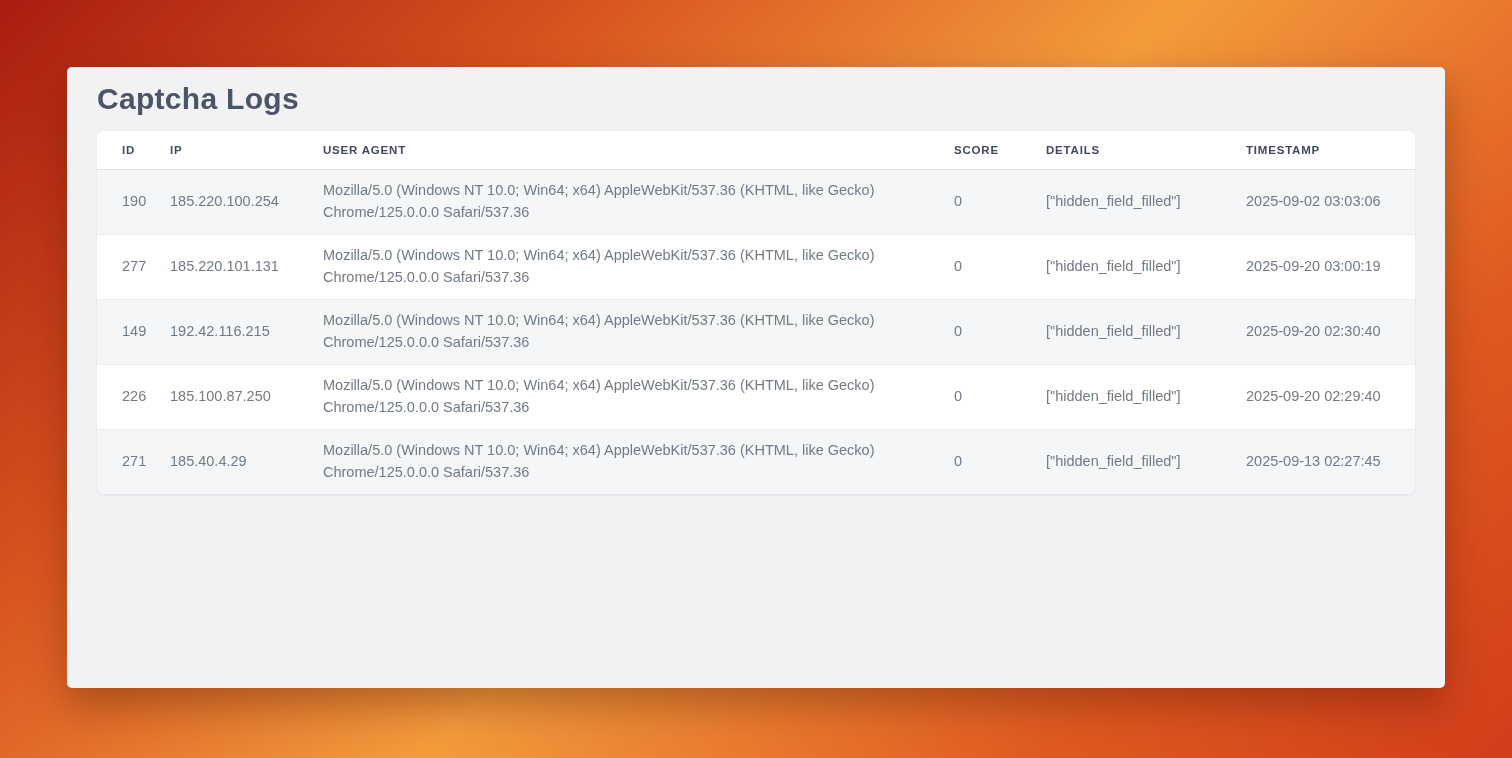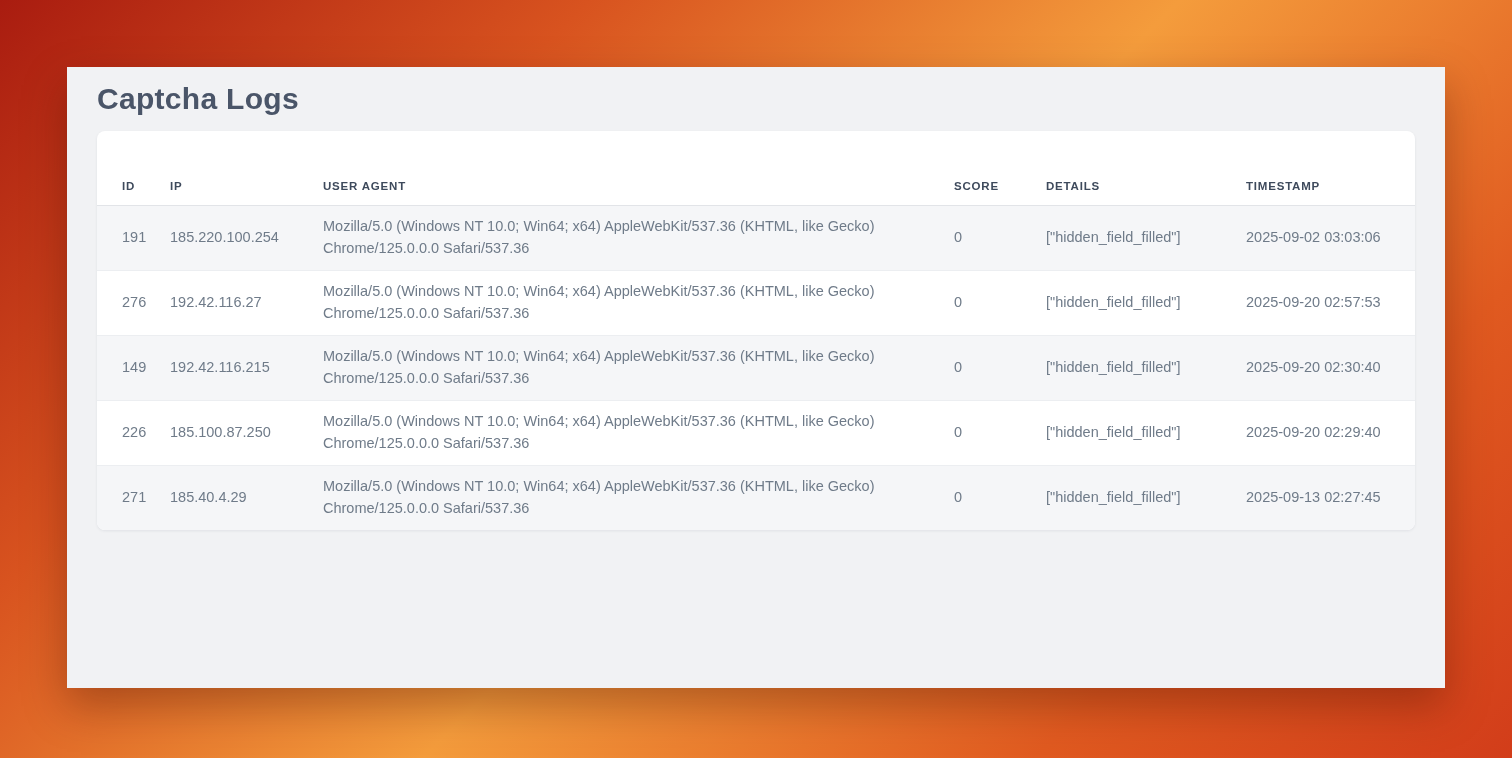--- a/index.html
+++ b/index.html
@@ -6,21 +6,21 @@
   html, body { margin: 0; padding: 0; }
   body {
     width: 1512px; height: 758px; overflow: hidden;
     font-family: "Liberation Sans", sans-serif;
     background: linear-gradient(135deg, #a91c10 0%, #d8531f 26%, #f49c3c 52%, #e05a20 79%, #d23d1a 100%);
   }
   .card {
     position: absolute; left: 67px; top: 67px;
     width: 1378px; height: 621px;
     background: #f1f2f4;
-    border-radius: 0;
+    border-radius: 5px;
     box-shadow: 0 18px 40px rgba(70, 15, 0, 0.35);
     overflow: hidden;
     padding: 0 30px;
   }
   .page-title {
     padding-top: 15px;
     height: 64px;
     font-size: 30px;
     font-weight: 600;
     letter-spacing: 0.3px;
@@ -29,21 +29,20 @@
   .table-wrap {
     background: #ffffff;
     border-radius: 8px;
     box-shadow: 0 1px 3px rgba(30, 40, 60, 0.08);
     overflow: hidden;
   }
   table {
     width: 100%;
     border-collapse: collapse;
     table-layout: fixed;
-    margin-top: 36px;
   }
   thead th {
     height: 38px;
     text-align: left;
     vertical-align: middle;
     font-size: 11.5px;
     font-weight: 700;
     letter-spacing: 0.8px;
     text-transform: uppercase;
     color: #3e4a5c;
@@ -84,34 +83,34 @@
               <th class="col-id">ID</th>
               <th class="col-ip">IP</th>
               <th class="col-user_agent">USER AGENT</th>
               <th class="col-score">SCORE</th>
               <th class="col-details">DETAILS</th>
               <th class="col-timestamp">TIMESTAMP</th>
             </tr>
         </thead>
         <tbody>
             <tr>
-              <td class="col-id">191</td>
+              <td class="col-id">190</td>
               <td class="col-ip">185.220.100.254</td>
               <td class="col-user_agent">Mozilla/5.0 (Windows NT 10.0; Win64; x64) AppleWebKit/537.36 (KHTML, like Gecko) Chrome/125.0.0.0 Safari/537.36</td>
               <td class="col-score">0</td>
               <td class="col-details">["hidden_field_filled"]</td>
               <td class="col-timestamp">2025-09-02 03:03:06</td>
             </tr>
             <tr>
-              <td class="col-id">276</td>
-              <td class="col-ip">192.42.116.27</td>
+              <td class="col-id">277</td>
+              <td class="col-ip">185.220.101.131</td>
               <td class="col-user_agent">Mozilla/5.0 (Windows NT 10.0; Win64; x64) AppleWebKit/537.36 (KHTML, like Gecko) Chrome/125.0.0.0 Safari/537.36</td>
               <td class="col-score">0</td>
               <td class="col-details">["hidden_field_filled"]</td>
-              <td class="col-timestamp">2025-09-20 02:57:53</td>
+              <td class="col-timestamp">2025-09-20 03:00:19</td>
             </tr>
             <tr>
               <td class="col-id">149</td>
               <td class="col-ip">192.42.116.215</td>
               <td class="col-user_agent">Mozilla/5.0 (Windows NT 10.0; Win64; x64) AppleWebKit/537.36 (KHTML, like Gecko) Chrome/125.0.0.0 Safari/537.36</td>
               <td class="col-score">0</td>
               <td class="col-details">["hidden_field_filled"]</td>
               <td class="col-timestamp">2025-09-20 02:30:40</td>
             </tr>
             <tr>

